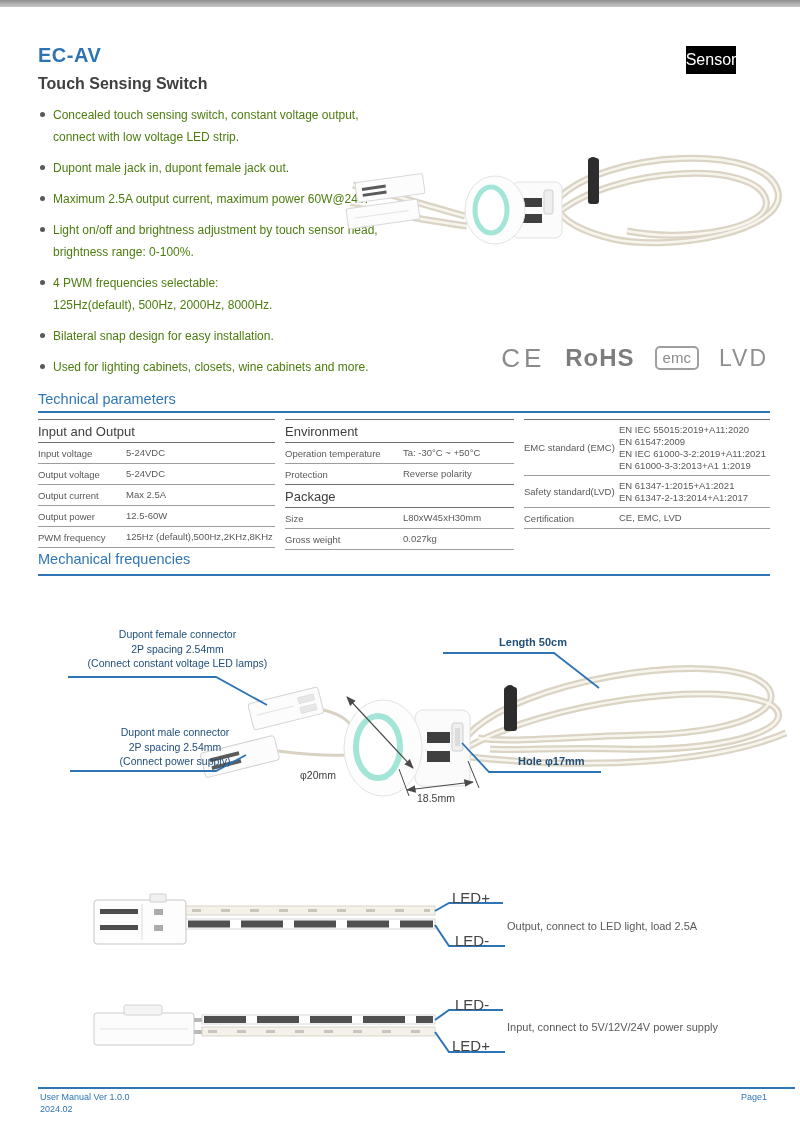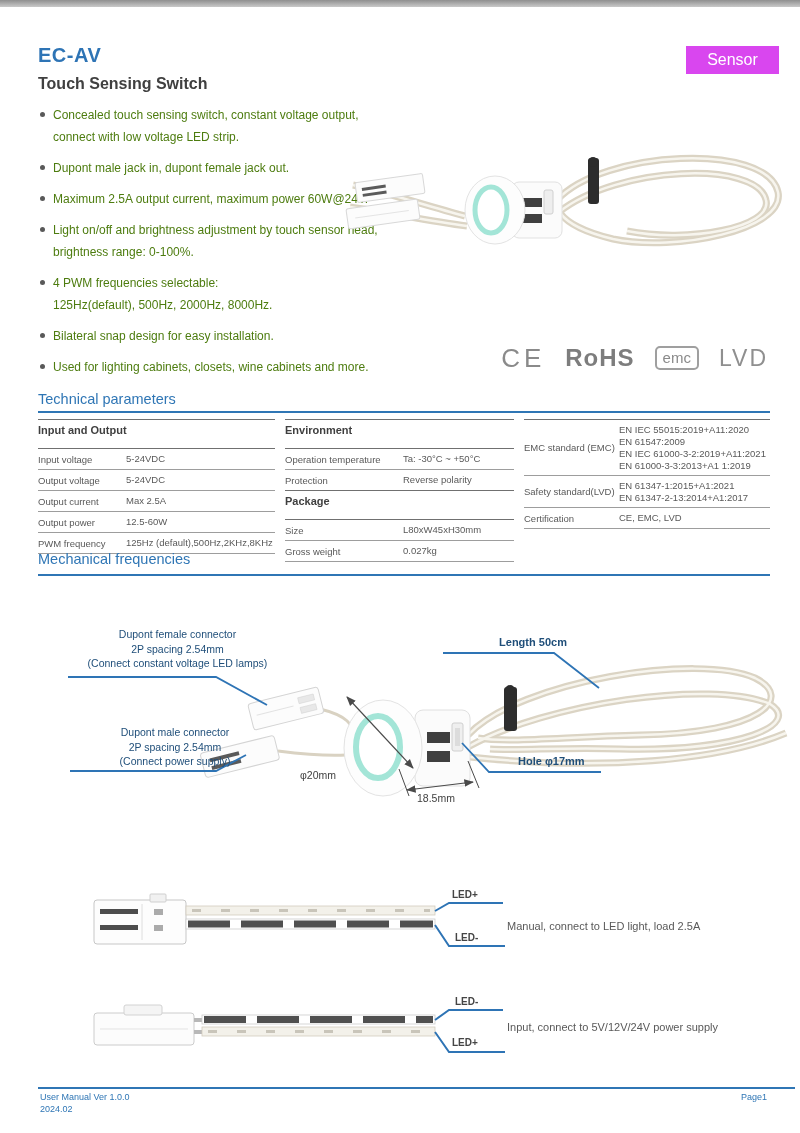--- a/index.html
+++ b/index.html
@@ -2,21 +2,21 @@
 <html><head>
 <meta charset="utf-8">
 <style>
   html,body{margin:0;padding:0;background:#e8e8e8;}
   .page{position:relative;width:800px;height:1133px;margin:0 auto;background:#ffffff;
         font-family:"Liberation Sans", sans-serif;overflow:hidden;color:#595959;}
   .top-strip{position:absolute;left:0;top:0;width:800px;height:7px;
         background:linear-gradient(#8f8f8f,#c9c9c9);}
   
   .brand{position:absolute;left:38px;top:44px;font-size:20px;font-weight:700;color:#2e74b5;letter-spacing:.5px;}
-  .badge{position:absolute;left:686px;top:46px;width:93px;height:28px;background:#d946ef;color:#fff;
+  .badge{position:absolute;left:686px;top:46px;width:50px;height:28px;background:#000000;color:#fff;
         display:flex;align-items:center;justify-content:center;font-size:16px;}
   .subtitle{position:absolute;left:38px;top:75px;font-size:16px;font-weight:600;color:#404040;}
   
   .features{position:absolute;left:40px;top:104px;width:342px;margin:0;padding:0;list-style:none;}
   .features li{display:flex;margin-bottom:9px;}
   .dot{flex:none;width:5px;height:5px;border-radius:50%;background:#595959;margin:8px 8px 0 0;}
   .ft{font-size:12px;line-height:22px;color:#4d7c0f;white-space:pre-line;}
   
   svg{position:absolute;}
   .photo{left:345px;top:122px;width:450px;height:215px;}
@@ -31,21 +31,21 @@
   .th1{top:391px;}
   .th2{top:551px;}
   .rule{position:absolute;left:38px;width:732px;border-top:2px solid #2f76b5;}
   .r1{top:411px;}
   .r2{top:574px;}
   
   .tcol{position:absolute;top:419px;border-top:1.5px solid #707070;font-size:9.5px;color:#595959;}
   .c1{left:38px;width:237px;}
   .c2{left:285px;width:229px;}
   .c3{left:524px;width:246px;}
-  .thead{font-size:11px;font-weight:700;color:#3f3f3f;padding:4px 0 12px;border-bottom:1.5px solid #707070;}
+  .thead{font-size:13px;font-weight:400;color:#3f3f3f;padding:4px 0 3px;border-bottom:1.5px solid #707070;}
   .trow{display:flex;align-items:center;border-bottom:1px solid #9d9d9d;padding:3.5px 0;min-height:13px;}
   .trow.sep{border-bottom:1.5px solid #707070;}
   .tl{flex:none;}
   .c1 .tl{width:88px;}
   .c2 .tl{width:118px;}
   .c3 .tl{width:95px;}
   .tv{flex:1;white-space:pre-line;line-height:12px;}
   
   .mech{position:absolute;left:0;top:585px;width:656px;height:300px;}
   .mech-svg{left:0;top:0;width:800px;height:300px;}
@@ -56,21 +56,21 @@
   .len{left:468px;top:50px;width:130px;text-align:center;}
   .hole{left:518px;top:169px;width:110px;text-align:left;}
   .dim{position:absolute;font-size:10.5px;font-weight:400;color:#3f3f3f;}
   .phi{left:300px;top:184px;}
   .wid{left:417px;top:207px;}
   
   .wire-row{position:absolute;left:80px;width:710px;}
   .w1{top:888px;height:72px;}
   .w2{top:993px;height:80px;}
   .wire-svg{left:0;top:0;width:710px;height:100%;}
-  .led{position:absolute;font-size:10px;font-weight:700;color:#454545;}
+  .led{position:absolute;font-size:15px;font-weight:400;color:#454545;}
   .lp1{left:372px;top:1px;}
   .lm1{left:375px;top:44px;}
   .lp2{left:375px;top:3px;}
   .lm2{left:372px;top:44px;}
   .wdesc{position:absolute;left:427px;font-size:11px;color:#595959;}
   .d1{top:32px;}
   .d2{top:28px;}
   
   .footer-rule{position:absolute;left:38px;top:1087px;width:757px;border-top:2px solid #2f76b5;}
   .fv{position:absolute;left:40px;top:1092px;font-size:9px;color:#2f76b5;}
@@ -319,21 +319,21 @@
       <line x1="112" y1="22.5" x2="350" y2="22.5" stroke="#a09a8c" stroke-width="3" stroke-dasharray="9 20" opacity="0.5"></line>
       <rect x="106" y="31" width="249" height="10" fill="#ffffff" stroke="#cccccc" stroke-width="0.8"></rect>
       <line x1="108" y1="36" x2="353" y2="36" stroke="#505050" stroke-width="7" stroke-dasharray="42 11"></line>
       <g fill="none" stroke="#2e74b5" stroke-width="2">
         <path d="M355,23 L369,15 L423,15"></path>
         <path d="M355,37 L369,58 L425,58"></path>
       </g>
     </svg>
     <span class="led lp1">LED+</span>
     <span class="led lm1">LED-</span>
-    <span class="wdesc d1">Manual, connect to LED light, load 2.5A</span>
+    <span class="wdesc d1">Output, connect to LED light, load 2.5A</span>
   </div>
 
   <div class="wire-row w2">
     <svg class="wire-svg" viewBox="0 0 710 80">
       <rect x="14" y="20" width="100" height="32" rx="3" fill="#fcfcfc" stroke="#cccccc"></rect>
       <rect x="44" y="12" width="38" height="10" rx="2" fill="#f4f4f4" stroke="#d2d2d2"></rect>
       <line x1="20" y1="36" x2="108" y2="36" stroke="#e3e3e3"></line>
       <rect x="114" y="25" width="8" height="4" fill="#b8b8b8"></rect>
       <rect x="114" y="37" width="8" height="4" fill="#b8b8b8"></rect>
       <rect x="122" y="22" width="233" height="9" fill="#ffffff" stroke="#cccccc" stroke-width="0.8"></rect>

